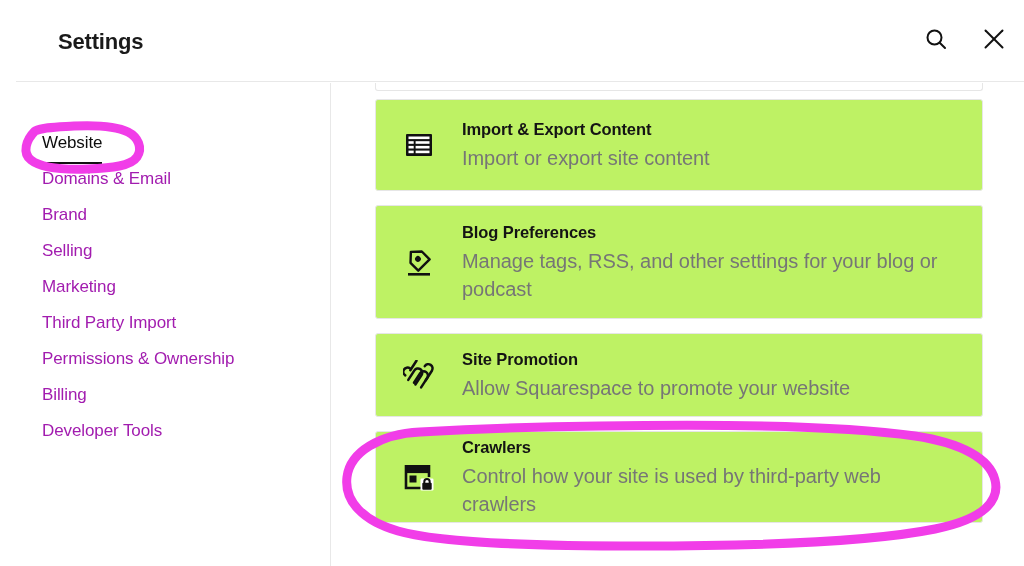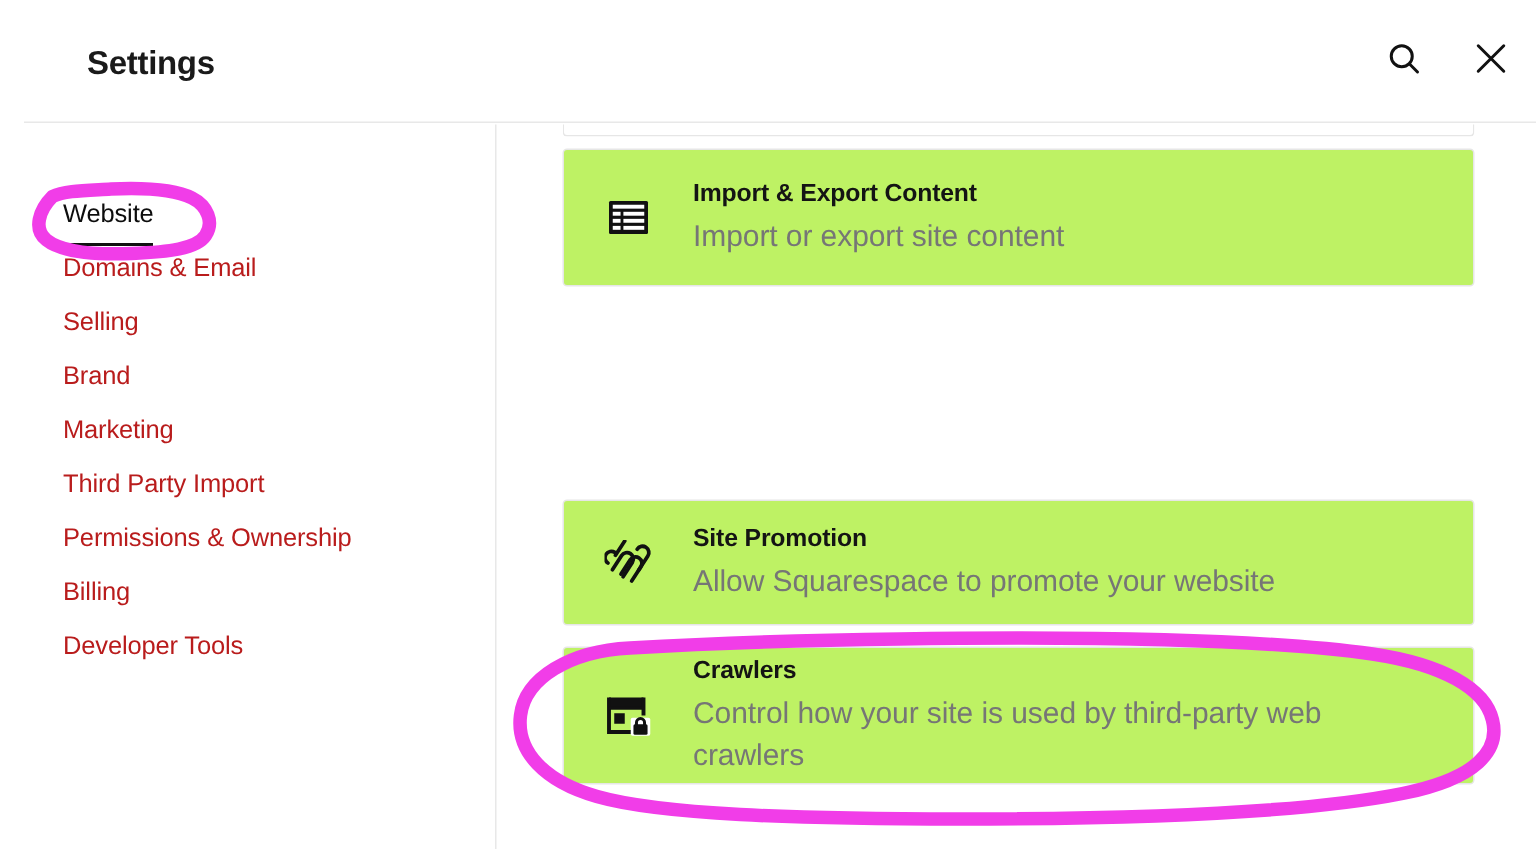--- a/index.html
+++ b/index.html
@@ -62,21 +62,21 @@
     border-right: 1px solid #e8e8e8;
     padding-top: 42px;
   }
   .nav-item {
     position: relative;
     display: block;
     padding: 0 0 0 42px;
     height: 36px;
     line-height: 36px;
     font-size: 17px;
-    color: #b91c1c;
+    color: #a21caf;
     letter-spacing: -0.1px;
     cursor: pointer;
     white-space: nowrap;
   }
   .nav-item.active {
     color: #0d0d0d;
     font-weight: 400;
   }
   .nav-item.active .nav-label-inner {
     border-bottom: 2px solid #111111;
@@ -183,24 +183,24 @@
   </div>
 
   <nav class="sidebar">
     <div class="nav-item active">
       <span class="nav-label-inner">Website</span>
     </div>
     <div class="nav-item">
       <span class="nav-label-inner">Domains &amp; Email</span>
     </div>
     <div class="nav-item">
+      <span class="nav-label-inner">Brand</span>
+    </div>
+    <div class="nav-item">
       <span class="nav-label-inner">Selling</span>
-    </div>
-    <div class="nav-item">
-      <span class="nav-label-inner">Brand</span>
     </div>
     <div class="nav-item">
       <span class="nav-label-inner">Marketing</span>
     </div>
     <div class="nav-item">
       <span class="nav-label-inner">Third Party Import</span>
     </div>
     <div class="nav-item">
       <span class="nav-label-inner">Permissions &amp; Ownership</span>
     </div>
@@ -228,20 +228,35 @@
           <rect x="3.5" y="18.6" width="5.2" height="2.6" fill="#ffffff"></rect>
           <rect x="10.6" y="18.6" width="13.9" height="2.6" fill="#ffffff"></rect>
         </svg>
       </div>
       <div class="card-body">
         <div class="card-title">Import &amp; Export Content</div>
         <div class="card-desc">Import or export site content</div>
       </div>
     </div>
 
+    <div class="card" id="card-1">
+      <div class="card-icon">
+        <svg width="28" height="30" viewBox="0 0 28 30">
+          <g transform="rotate(-45 14 13)">
+            <path d="M14 1.5 L22 9 L22 20 L6 20 L6 9 Z" fill="none" stroke="#111111" stroke-width="2.4" stroke-linejoin="round"></path>
+            <circle cx="14" cy="11.5" r="2.9" fill="#111111"></circle>
+          </g>
+          <rect x="3" y="26" width="22" height="2.6" fill="#111111"></rect>
+        </svg>
+      </div>
+      <div class="card-body">
+        <div class="card-title">Blog Preferences</div>
+        <div class="card-desc">Manage tags, RSS, and other settings for your blog or podcast</div>
+      </div>
+    </div>
 
     <div class="card" id="card-2">
       <div class="card-icon">
         <svg width="32" height="30" viewBox="0 0 32 30">
           <g transform="rotate(-12 16 15)" fill="none" stroke="#111111" stroke-width="2.5" stroke-linecap="round">
             <path d="M4.5 17.5 L12.5 9.5 a4.2 4.2 0 0 1 6 6 L10.5 23.5"></path>
             <path d="M9.5 21.5 L17.5 13.5 a4.2 4.2 0 0 1 6 6 L15.5 27.5"></path>
             <path d="M8.5 8.5 L16.5 0.5"></path>
             <path d="M2.5 12.5 a4.2 4.2 0 0 1 6 -6"></path>
             <path d="M23.5 7.5 a4.2 4.2 0 0 1 6 6 L21.5 21.5"></path>

